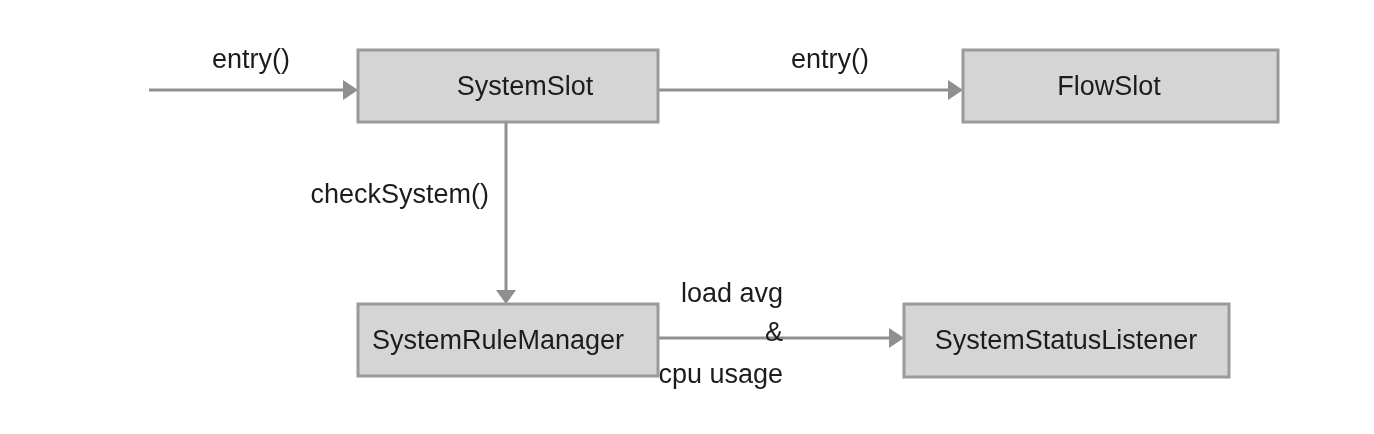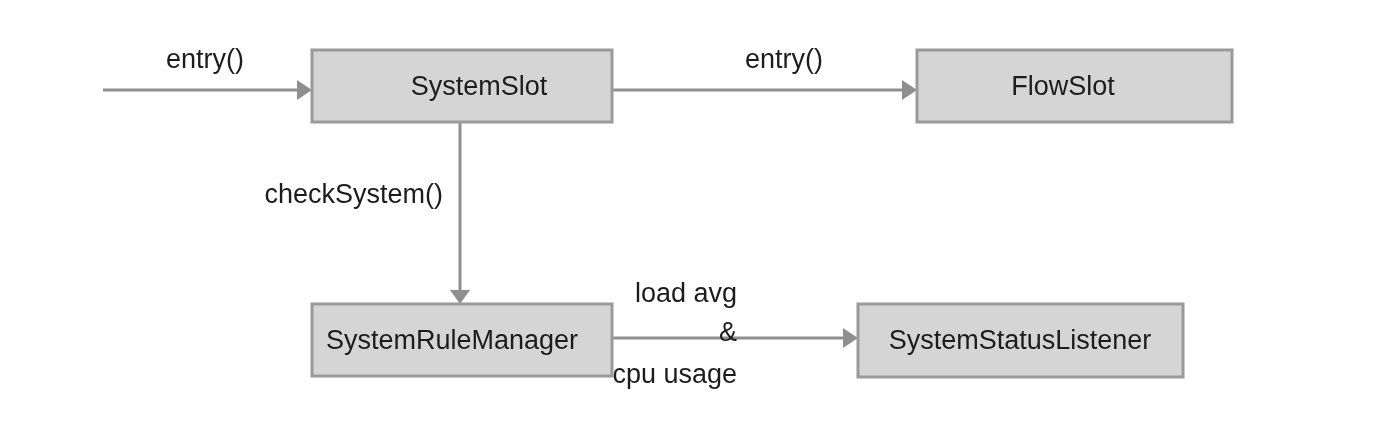--- a/index.html
+++ b/index.html
@@ -11,20 +11,21 @@
     width: 1374px;
     height: 434px;
     font-family: "Liberation Sans", sans-serif;
     overflow: hidden;
   }
   #diagram-root {
     position: relative;
     width: 1280px;
     height: 434px;
     background: #ffffff;
+    padding-left: 46px;
   }
   svg.diagram-canvas {
     display: block;
     width: 1374px;
     height: 434px;
   }
   .node-box {
     fill: #d5d5d5;
     stroke: #9a9a9a;
     stroke-width: 3;

